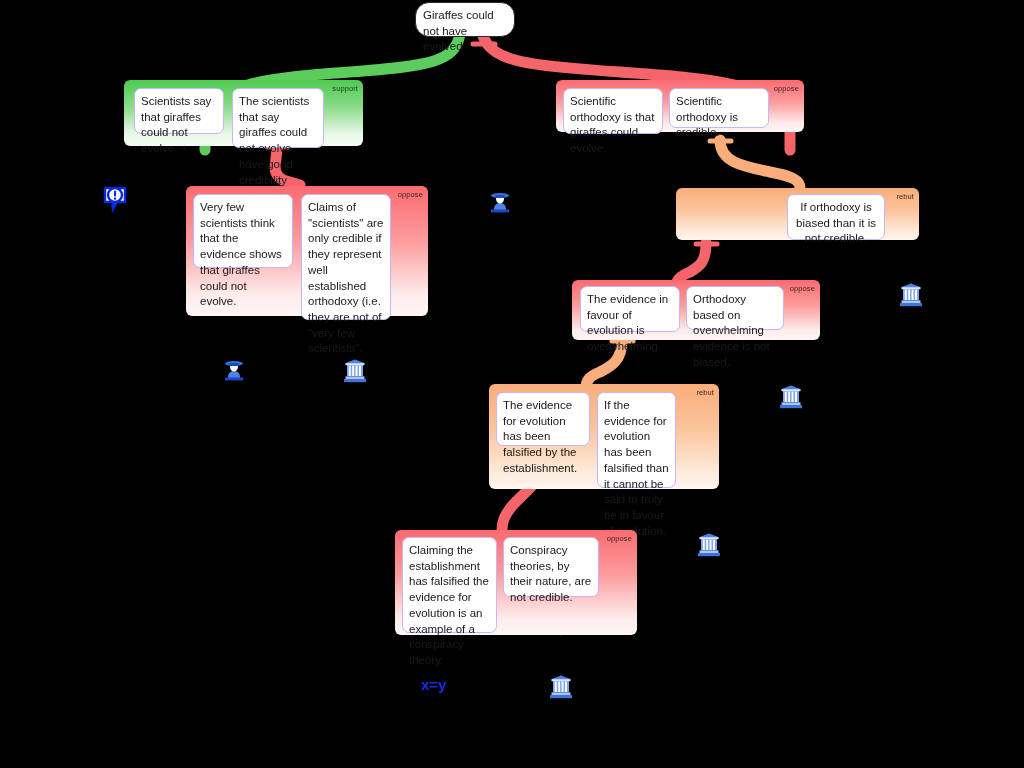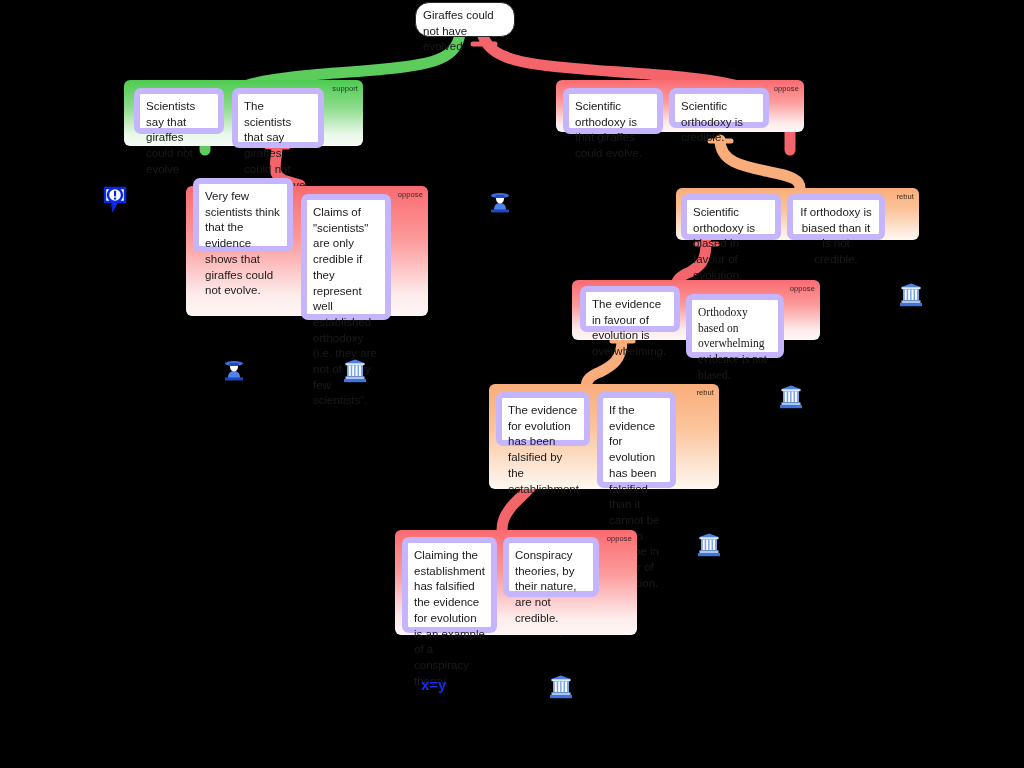--- a/index.html
+++ b/index.html
@@ -66,21 +66,21 @@
     letter-spacing: 0.1px;
     white-space: nowrap;
   }
   .group.support .group-label { color: #1f3a1f; }
   .group.rebut   .group-label { color: #3a2a1a; }
 
   
   .card {
     position: absolute;
     background: #ffffff;
-    border: 6px solid #c4b5fd;
+    border: 1px solid #c4b5fd;
     border-radius: 7px;
     box-sizing: border-box;
     padding: 5px 6px 4px 6px;
     font-size: 11.5px;
     line-height: 15.7px;
     color: #1a1a1a;
   }
 
   
   .icon {
@@ -137,54 +137,51 @@
   <div class="card" style="left:134px; top:88px; width:90px; height:46px;">
     <span>Scientists say that giraffes could not evolve</span>
   </div>
   <div class="card" style="left:232px; top:88px; width:92px; height:60px;">
     <span>The scientists that say giraffes could not evolve have good credibility</span>
   </div>
 
   <div class="group oppose" style="left:186px; top:186px; width:242px; height:130px;">
     <span class="group-label">oppose</span>
   </div>
-  <div class="card" style="left:193px; top:178px; width:100px; height:74px;">
+  <div class="card" style="left:193px; top:194px; width:100px; height:74px;">
     <span>Very few scientists think that the evidence shows that giraffes could not evolve.</span>
   </div>
   <div class="card" style="left:301px; top:194px; width:90px; height:126px;">
     <span>Claims of "scientists" are only credible if they represent well established orthodoxy (i.e. they are not of "very few scientists".</span>
   </div>
 
   <div class="group oppose" style="left:556px; top:80px; width:248px; height:52px;">
     <span class="group-label">oppose</span>
   </div>
   <div class="card" style="left:563px; top:88px; width:100px; height:46px;">
     <span>Scientific orthodoxy is that giraffes could evolve.</span>
   </div>
   <div class="card" style="left:669px; top:88px; width:100px; height:40px;">
     <span>Scientific orthodoxy is credible.</span>
   </div>
 
   <div class="group rebut" style="left:676px; top:188px; width:243px; height:52px;">
     <span class="group-label">rebut</span>
   </div>
-  <div class="card" style="left:681px; top:194px; width:100px; height:46px;">
-    <span>Scientific orthodoxy is biased in favour of evolution.</span>
-  </div>
   <div class="card" style="left:787px; top:194px; width:98px; height:46px;text-align:center;">
     <span>If orthodoxy is biased than it is not credible.</span>
   </div>
 
   <div class="group oppose" style="left:572px; top:280px; width:248px; height:60px;">
     <span class="group-label">oppose</span>
   </div>
   <div class="card" style="left:580px; top:286px; width:100px; height:46px;">
     <span>The evidence in favour of evolution is overwhelming.</span>
   </div>
-  <div class="card" style="left:686px; top:294px; width:98px; height:64px;font-family:Liberation Serif, serif;">
+  <div class="card" style="left:686px; top:286px; width:98px; height:44px;">
     <span>Orthodoxy based on overwhelming evidence is not biased.</span>
   </div>
 
   <div class="group rebut" style="left:489px; top:384px; width:230px; height:105px;">
     <span class="group-label">rebut</span>
   </div>
   <div class="card" style="left:496px; top:392px; width:94px; height:54px;">
     <span>The evidence for evolution has been falsified by the establishment.</span>
   </div>
   <div class="card" style="left:597px; top:392px; width:79px; height:96px;">

